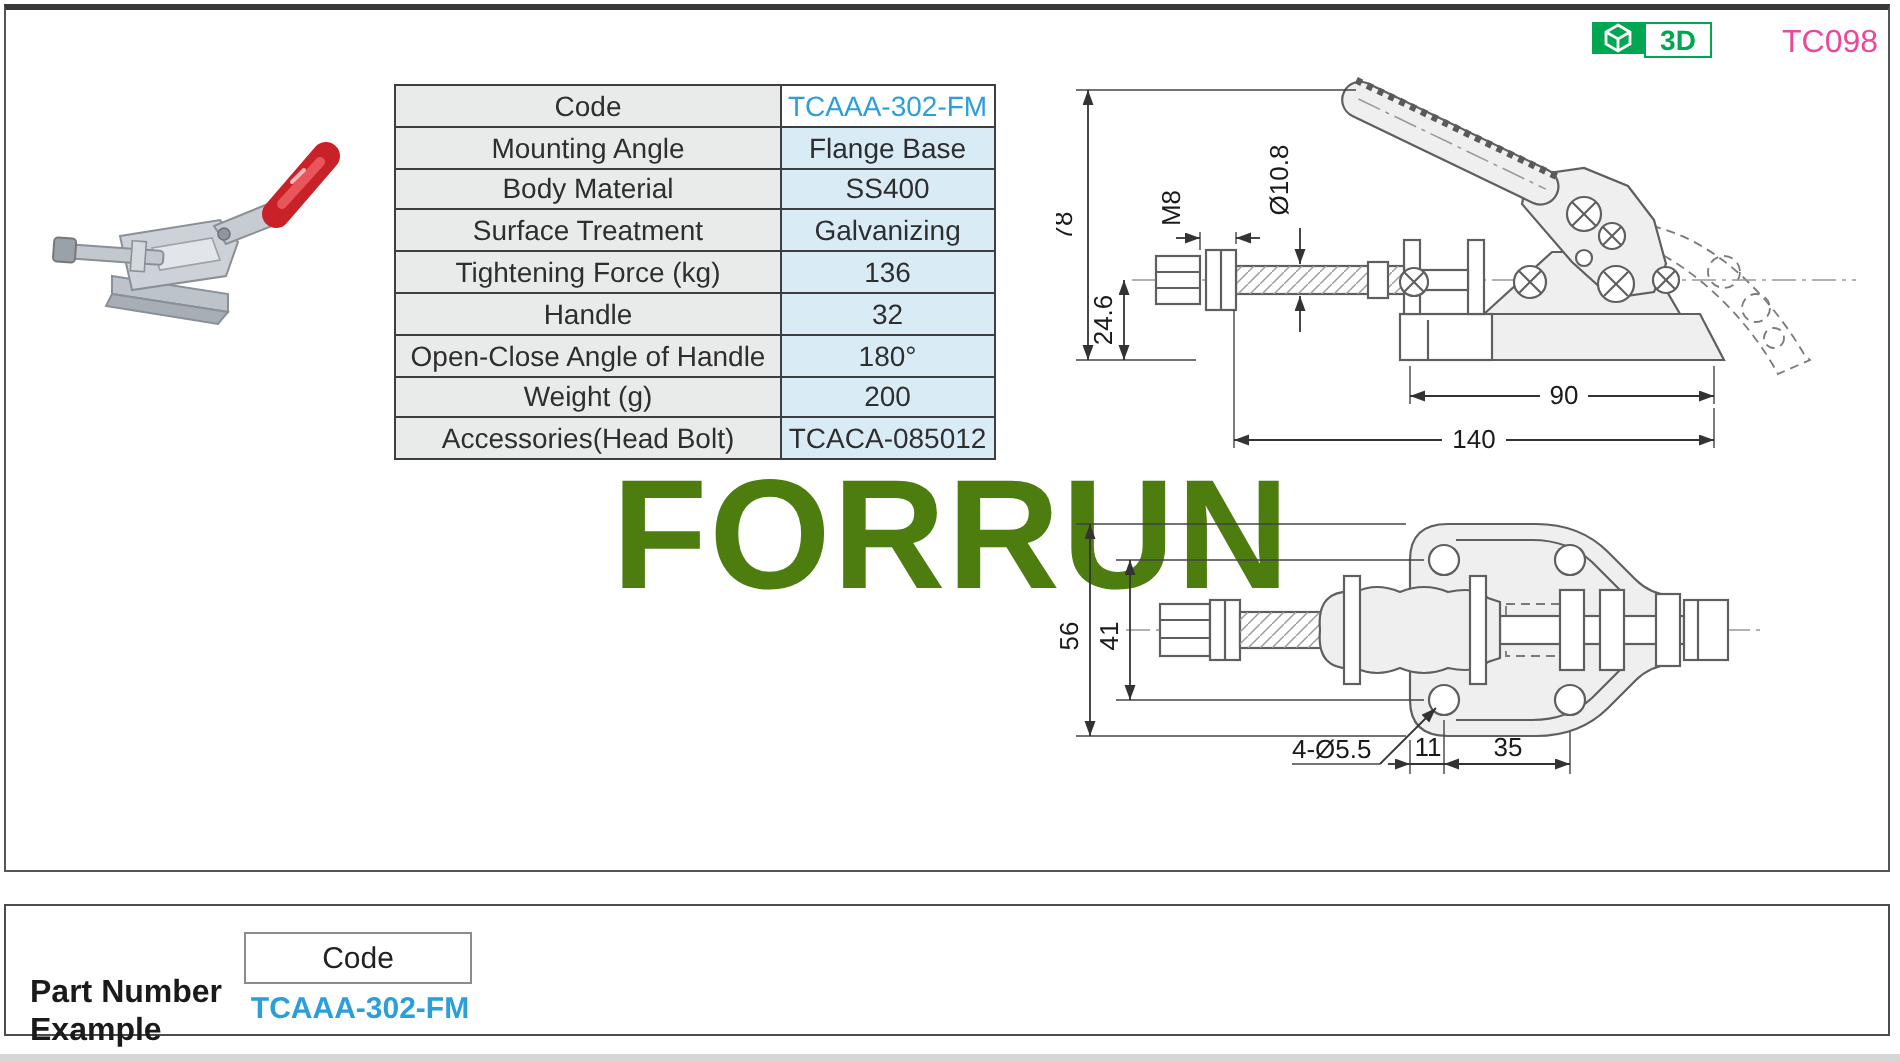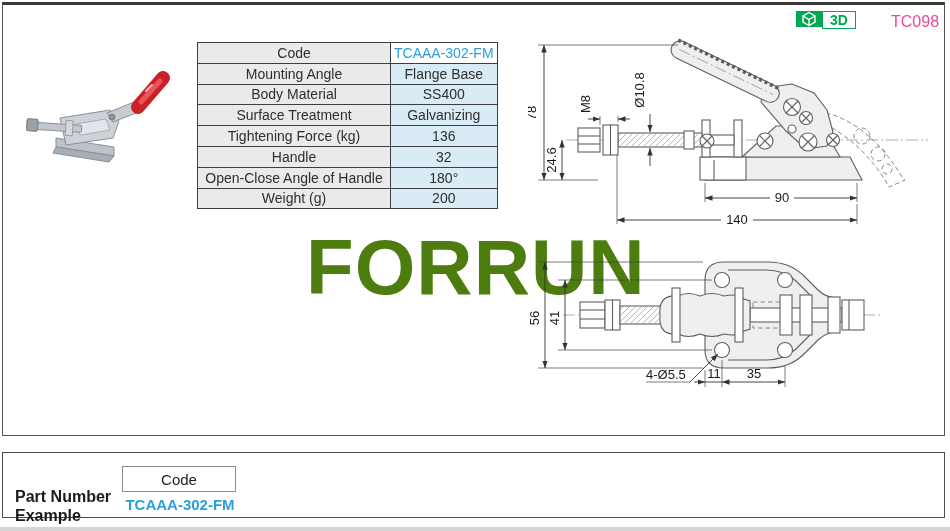--- a/index.html
+++ b/index.html
@@ -107,20 +107,24 @@
         <td class="td-label">Handle</td>
         <td class="td-value">32</td>
       </tr>
     <tr>
         <td class="td-label">Open-Close Angle of Handle</td>
         <td class="td-value">180°</td>
       </tr>
     <tr>
         <td class="td-label">Weight (g)</td>
         <td class="td-value">200</td>
+      </tr>
+    <tr>
+        <td class="td-label">Accessories(Head Bolt)</td>
+        <td class="td-value">TCACA-085012</td>
       </tr>
   </tbody>
 </table>
 
 <div class="badge">
   <div class="badge-icon">
     <svg width="16" height="16" viewBox="0 0 16 16">
       <path d="M8,1.5 L14,5 L14,11 L8,14.5 L2,11 L2,5 Z" fill="none" stroke="#fff" stroke-width="1.4"></path>
       <path d="M2,5 L8,8.5 L14,5 M8,8.5 L8,14.5" fill="none" stroke="#fff" stroke-width="1.4"></path>
     </svg>

